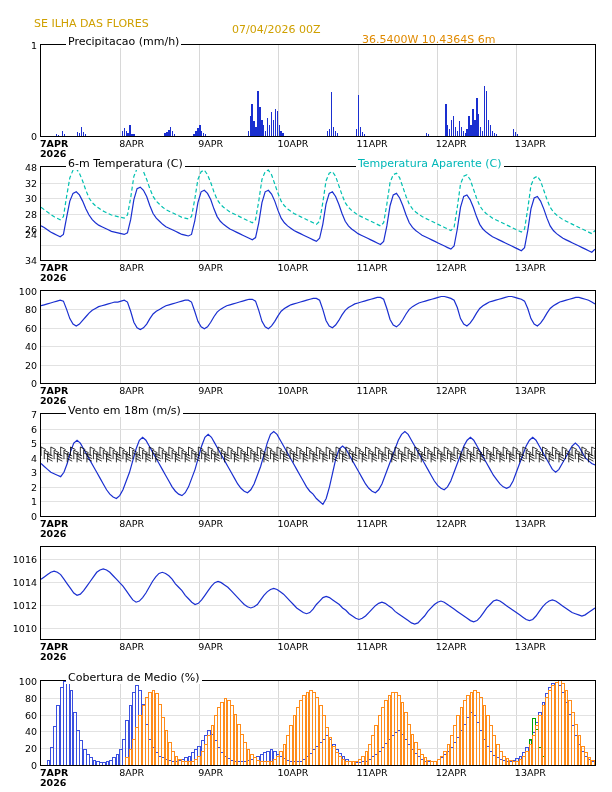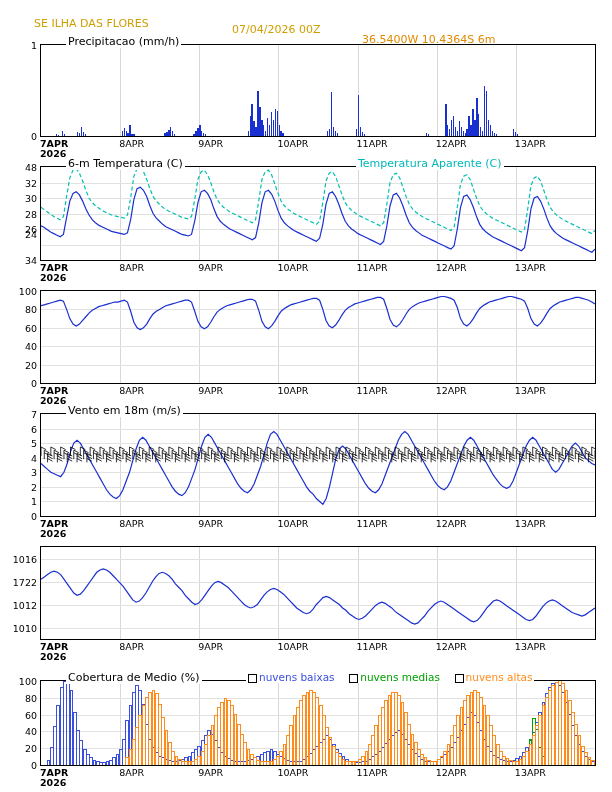--- a/index.html
+++ b/index.html
@@ -1120,21 +1120,21 @@
   <div class="xtick bold" style="left: 0px;">7APR</div>
       <div class="xtick" style="left: 79.1429px;">8APR</div>
       <div class="xtick" style="left: 158.286px;">9APR</div>
       <div class="xtick" style="left: 237.429px;">10APR</div>
       <div class="xtick" style="left: 316.571px;">11APR</div>
       <div class="xtick" style="left: 395.714px;">12APR</div>
       <div class="xtick" style="left: 474.857px;">13APR</div>
       <div class="xtick bold" style="left: 0px; margin-top: 11px;">2026</div>
       <div class="ytick" style="top: 81.5px;">1010</div>
       <div class="ytick" style="top: 58.5px;">1012</div>
-      <div class="ytick" style="top: 35.5px;">1722</div>
+      <div class="ytick" style="top: 35.5px;">1014</div>
       <div class="ytick" style="top: 12.5px;">1016</div>
     </div>
 
   <div class="panel" id="p5" style="top:680px;width:556px;height:86px;">
     <div class="plot">
         <div class="gl" style="left: 79.1429px;"></div>
         <div class="gl" style="left: 158.286px;"></div>
         <div class="gl" style="left: 237.429px;"></div>
         <div class="gl" style="left: 316.571px;"></div>
         <div class="gl" style="left: 395.714px;"></div>
@@ -1455,27 +1455,20 @@
         <div class="bar" style="left: 530.157px; width: 1.79235px; height: 52.08px; background: transparent; border-left: 1px solid rgb(255, 140, 26); border-right: 1px solid rgb(255, 140, 26); border-top: 1px solid rgb(255, 140, 26);"></div>
         <div class="bar" style="left: 533.435px; width: 1.79235px; height: 40.32px; background: transparent; border-left: 1px solid rgb(255, 140, 26); border-right: 1px solid rgb(255, 140, 26); border-top: 1px solid rgb(255, 140, 26);"></div>
         <div class="bar" style="left: 536.713px; width: 1.79235px; height: 28.56px; background: transparent; border-left: 1px solid rgb(255, 140, 26); border-right: 1px solid rgb(255, 140, 26); border-top: 1px solid rgb(255, 140, 26);"></div>
         <div class="bar" style="left: 539.991px; width: 1.79235px; height: 18.48px; background: transparent; border-left: 1px solid rgb(255, 140, 26); border-right: 1px solid rgb(255, 140, 26); border-top: 1px solid rgb(255, 140, 26);"></div>
         <div class="bar" style="left: 543.27px; width: 1.79235px; height: 11.76px; background: transparent; border-left: 1px solid rgb(255, 140, 26); border-right: 1px solid rgb(255, 140, 26); border-top: 1px solid rgb(255, 140, 26);"></div>
         <div class="bar" style="left: 546.548px; width: 1.79235px; height: 6.72px; background: transparent; border-left: 1px solid rgb(255, 140, 26); border-right: 1px solid rgb(255, 140, 26); border-top: 1px solid rgb(255, 140, 26);"></div>
         <div class="bar" style="left: 549.826px; width: 1.79235px; height: 4.2px; background: transparent; border-left: 1px solid rgb(255, 140, 26); border-right: 1px solid rgb(255, 140, 26); border-top: 1px solid rgb(255, 140, 26);"></div>
         <div class="bar" style="left: 553.104px; width: 1.79235px; height: 2.52px; background: transparent; border-left: 1px solid rgb(255, 140, 26); border-right: 1px solid rgb(255, 140, 26); border-top: 1px solid rgb(255, 140, 26);"></div>
       </div>
     <div class="ptitle" style="left:26px;top:-9px;">Cobertura de Medio (%)</div>
-    <div class="legend" style="left:206px;top:-9px;background:#fff;padding:0 2px;">
-      <span><span class="sq" style="background:#fff;"></span><span style="color:#3a4fe0">nuvens baixas</span></span>
-      <span style="display:inline-block;width:8px"></span>
-      <span><span class="sq" style="background:#fff;"></span><span style="color:#00a000">nuvens medias</span></span>
-      <span style="display:inline-block;width:8px"></span>
-      <span><span class="sq" style="background:#fff;"></span><span style="color:#ff8c1a">nuvens altas</span></span>
-    </div>
   <div class="xtick bold" style="left: 0px;">7APR</div>
       <div class="xtick" style="left: 79.1429px;">8APR</div>
       <div class="xtick" style="left: 158.286px;">9APR</div>
       <div class="xtick" style="left: 237.429px;">10APR</div>
       <div class="xtick" style="left: 316.571px;">11APR</div>
       <div class="xtick" style="left: 395.714px;">12APR</div>
       <div class="xtick" style="left: 474.857px;">13APR</div>
       <div class="xtick bold" style="left: 0px; margin-top: 11px;">2026</div>
       <div class="ytick" style="top: 85px;">0</div>
       <div class="ytick" style="top: 68.2px;">20</div>

